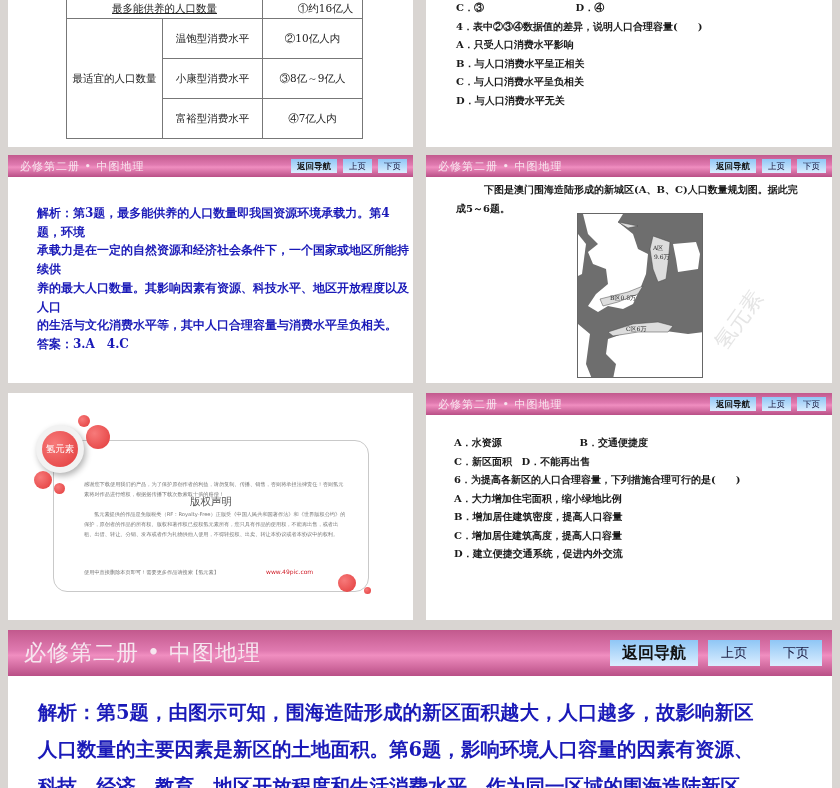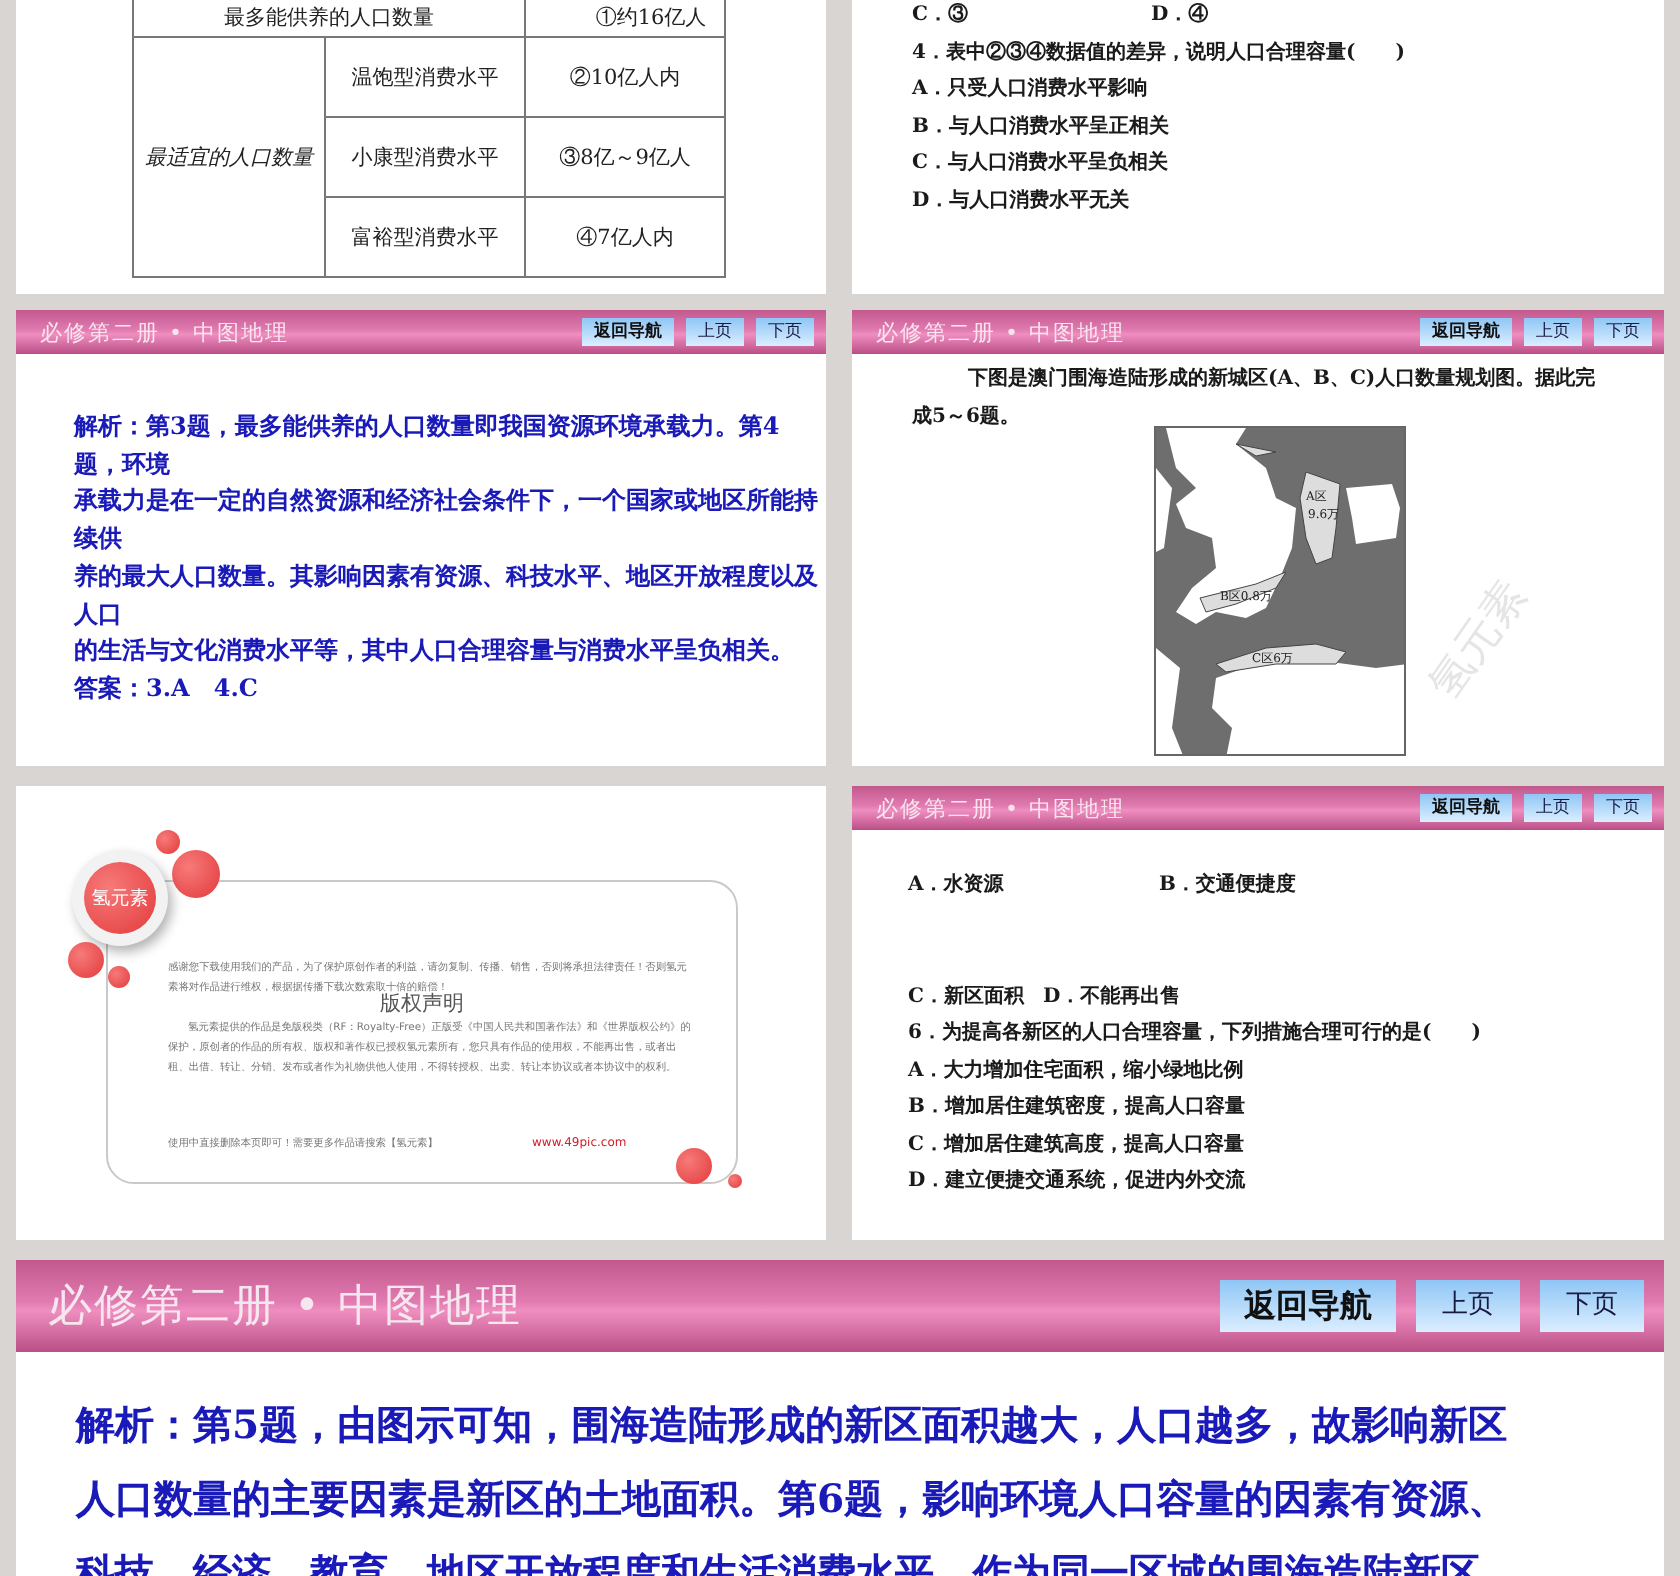--- a/index.html
+++ b/index.html
@@ -75,25 +75,25 @@
   .big-hdr .nbtn { height: 26px; line-height: 26px; margin-left: 10px; }
   .big-hdr .btns { margin-right: 10px; }
 </style>
 </head>
 <body>
 
 <div class="panel" style="left:8px; top:0; width:405px; height:147px;">
   <table class="pop">
     <tbody>
         <tr>
-      <td colspan="2" style="width:196px; height:20px;">最多能供养的人口数量</td>
+      <td colspan="2" style="width:196px; height:20px;text-decoration:underline;">最多能供养的人口数量</td>
       <td style="width:100px; height:20px;padding-left:26px;">①约16亿人</td>
     </tr>
     <tr>
-      <td rowspan="3" style="width:96px;font-style:italic;">最适宜的人口数量</td>
+      <td rowspan="3" style="width:96px;">最适宜的人口数量</td>
       <td style="width:100px;">温饱型消费水平</td>
       <td>②10亿人内</td>
     </tr>
     <tr>
       <td>小康型消费水平</td>
       <td>③8亿～9亿人</td>
     </tr>
     <tr>
       <td>富裕型消费水平</td>
       <td>④7亿人内</td>
@@ -200,21 +200,21 @@
       <button class="nbtn sm">上页</button>
       <button class="nbtn sm">下页</button>
     </span>
   </div>
   <div class="q" style="left:28px; top:41px;">
     <div class="row">
       <span class="opt" style="width:122px;">A．水资源</span>
       <span class="opt">B．交通便捷度</span>
     </div>
     <div class="row">
-      <span class="opt" style="width:64px;margin-top:37px;">C．新区面积</span>
+      <span class="opt" style="width:64px;">C．新区面积</span>
       <span class="opt">D．不能再出售</span>
     </div>
     <div class="row">6．为提高各新区的人口合理容量，下列措施合理可行的是(　　)</div>
     <div class="row">A．大力增加住宅面积，缩小绿地比例</div>
     <div class="row">B．增加居住建筑密度，提高人口容量</div>
     <div class="row">C．增加居住建筑高度，提高人口容量</div>
     <div class="row">D．建立便捷交通系统，促进内外交流</div>
   </div>
 </div>
 

